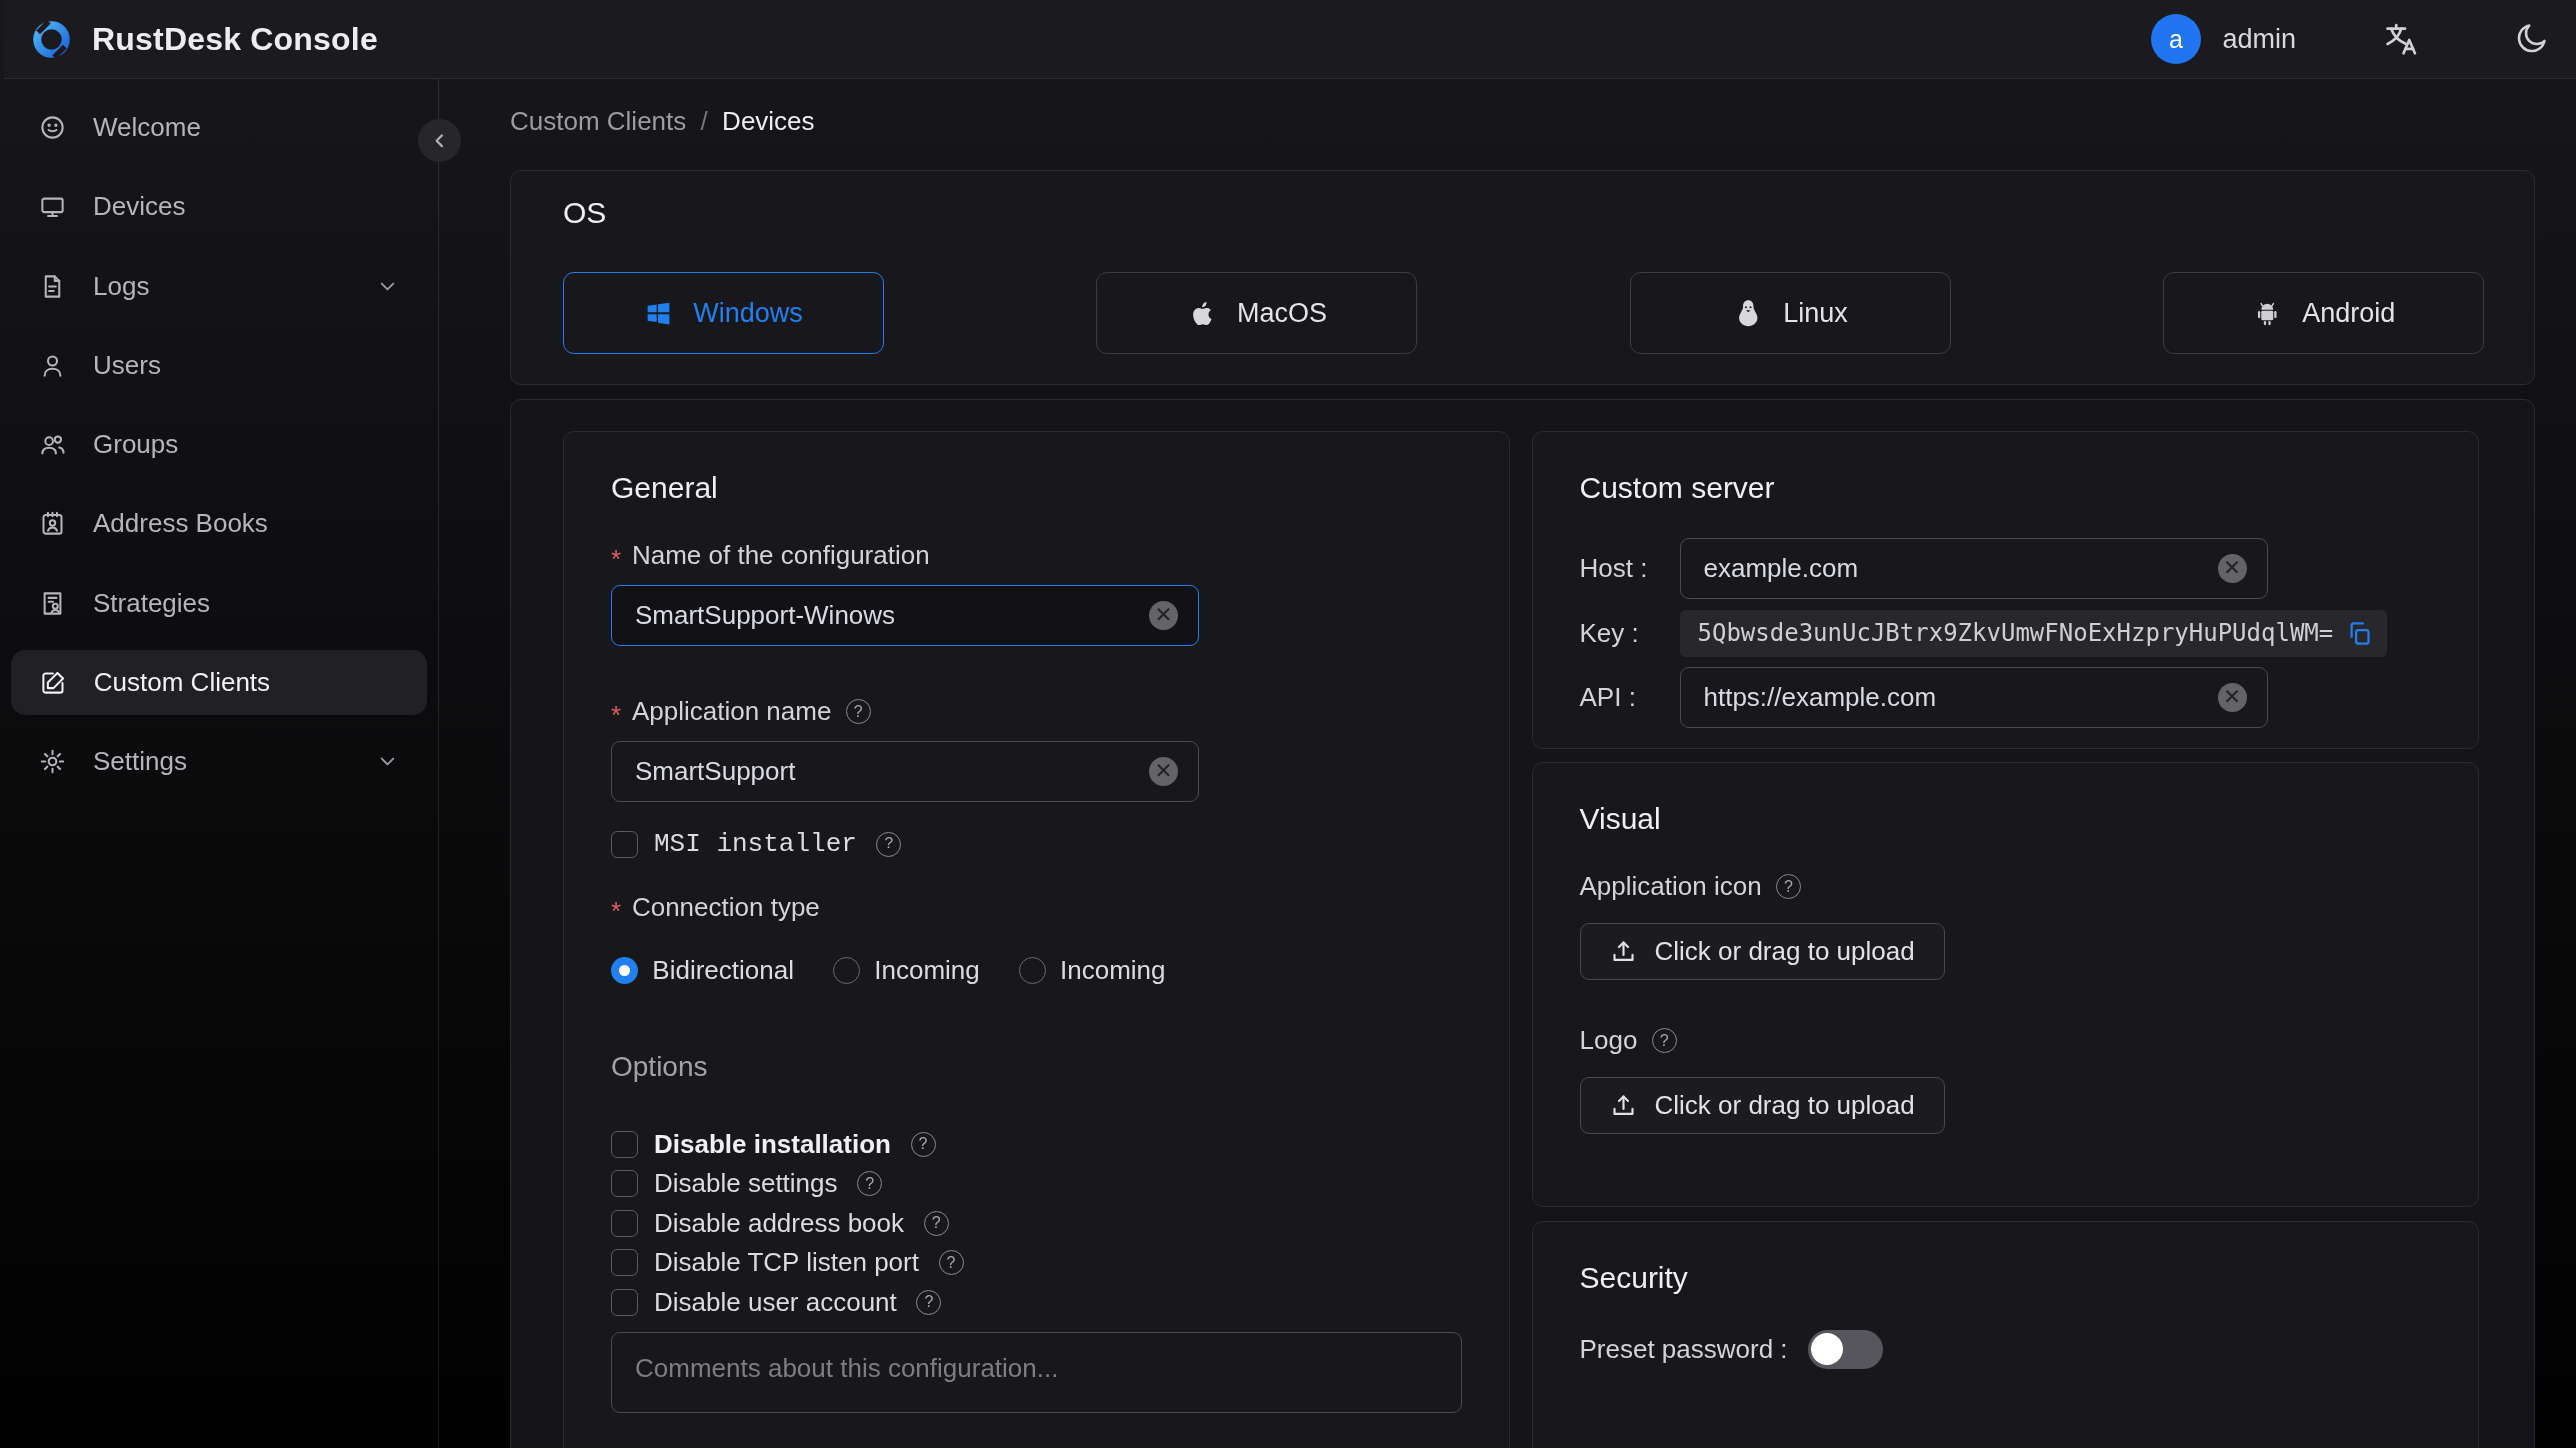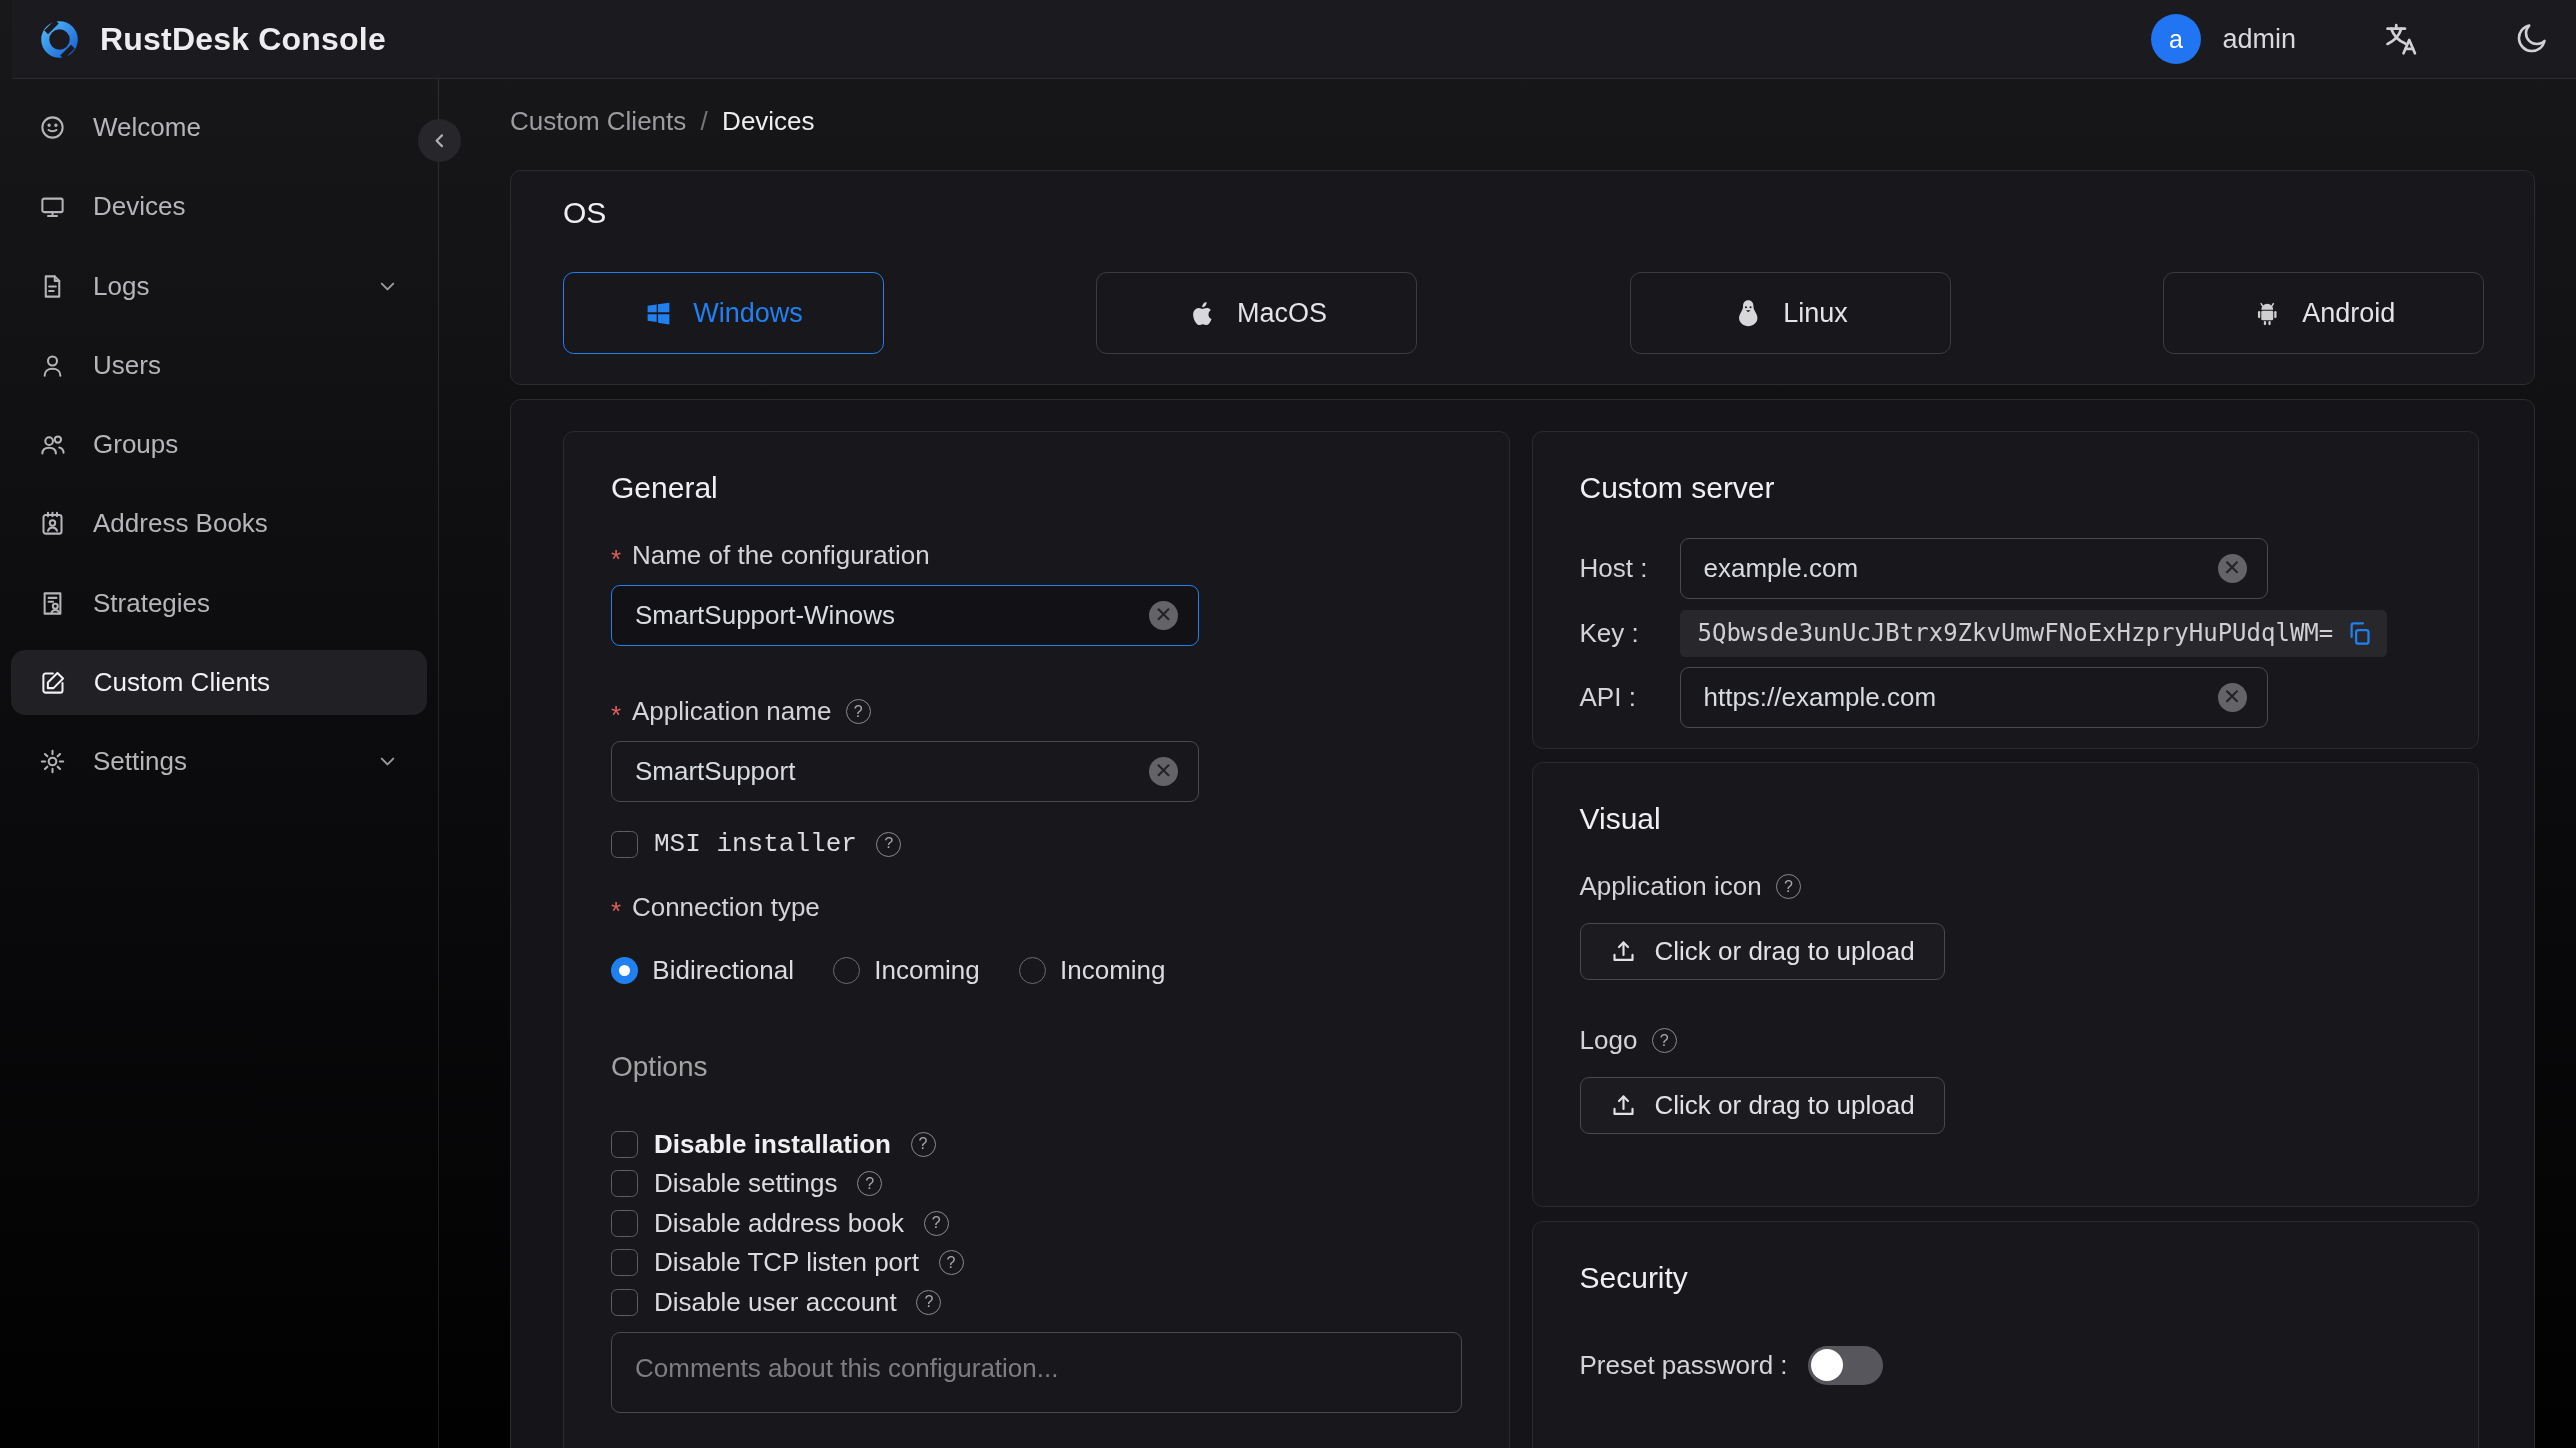--- a/index.html
+++ b/index.html
@@ -7,21 +7,21 @@
   body {
     font-family: "Liberation Sans", sans-serif;
     background: linear-gradient(180deg, #18181b 0%, #0e0e10 40%, #010102 100%);
     color: #e6e6e9;
     position: relative;
   }
   svg { display: block; }
 
   
   .header {
-    position: absolute; top: 0; left: 12px; right: 0; height: 79px;
+    position: absolute; top: 0; left: 4px; right: 0; height: 79px;
     background: #1b1b1f;
     border-bottom: 0.9px solid rgba(255,255,255,0.07);
     display: flex; align-items: center;
     padding: 0 27px; z-index: 10;
   }
   .brand { display: flex; align-items: center; gap: 20px; }
   .brand-title { font-size: 32px; font-weight: 700; color: #ededf0; letter-spacing: 0.2px; }
   .header-right { margin-left: auto; display: flex; align-items: center; }
   .avatar {
     width: 50px; height: 50px; border-radius: 50%;
@@ -143,21 +143,21 @@
 
   
   .upload-btn {
     margin-top: 23px; height: 57px; padding: 0 29px; border-radius: 9px;
     background: rgba(255,255,255,0.02); border: 0.9px solid #48484d; color: #e2e2e5;
     font-size: 26px; font-family: "Liberation Sans", sans-serif;
     display: inline-flex; align-items: center; gap: 18px; cursor: pointer;
   }
 
   
-  .sec-row { margin-top: 52px; display: flex; align-items: center; gap: 20px; font-size: 26px; color: #d4d4d8; }
+  .sec-row { margin-top: 36px; display: flex; align-items: center; gap: 20px; font-size: 26px; color: #d4d4d8; }
   .toggle {
     width: 75px; height: 39px; border-radius: 20px; background: #56565c;
     position: relative; cursor: pointer; flex: none;
   }
   .toggle .knob {
     position: absolute; left: 3.6px; top: 3.6px; width: 32px; height: 32px;
     border-radius: 50%; background: #fff;
   }
 </style>
 </head>

